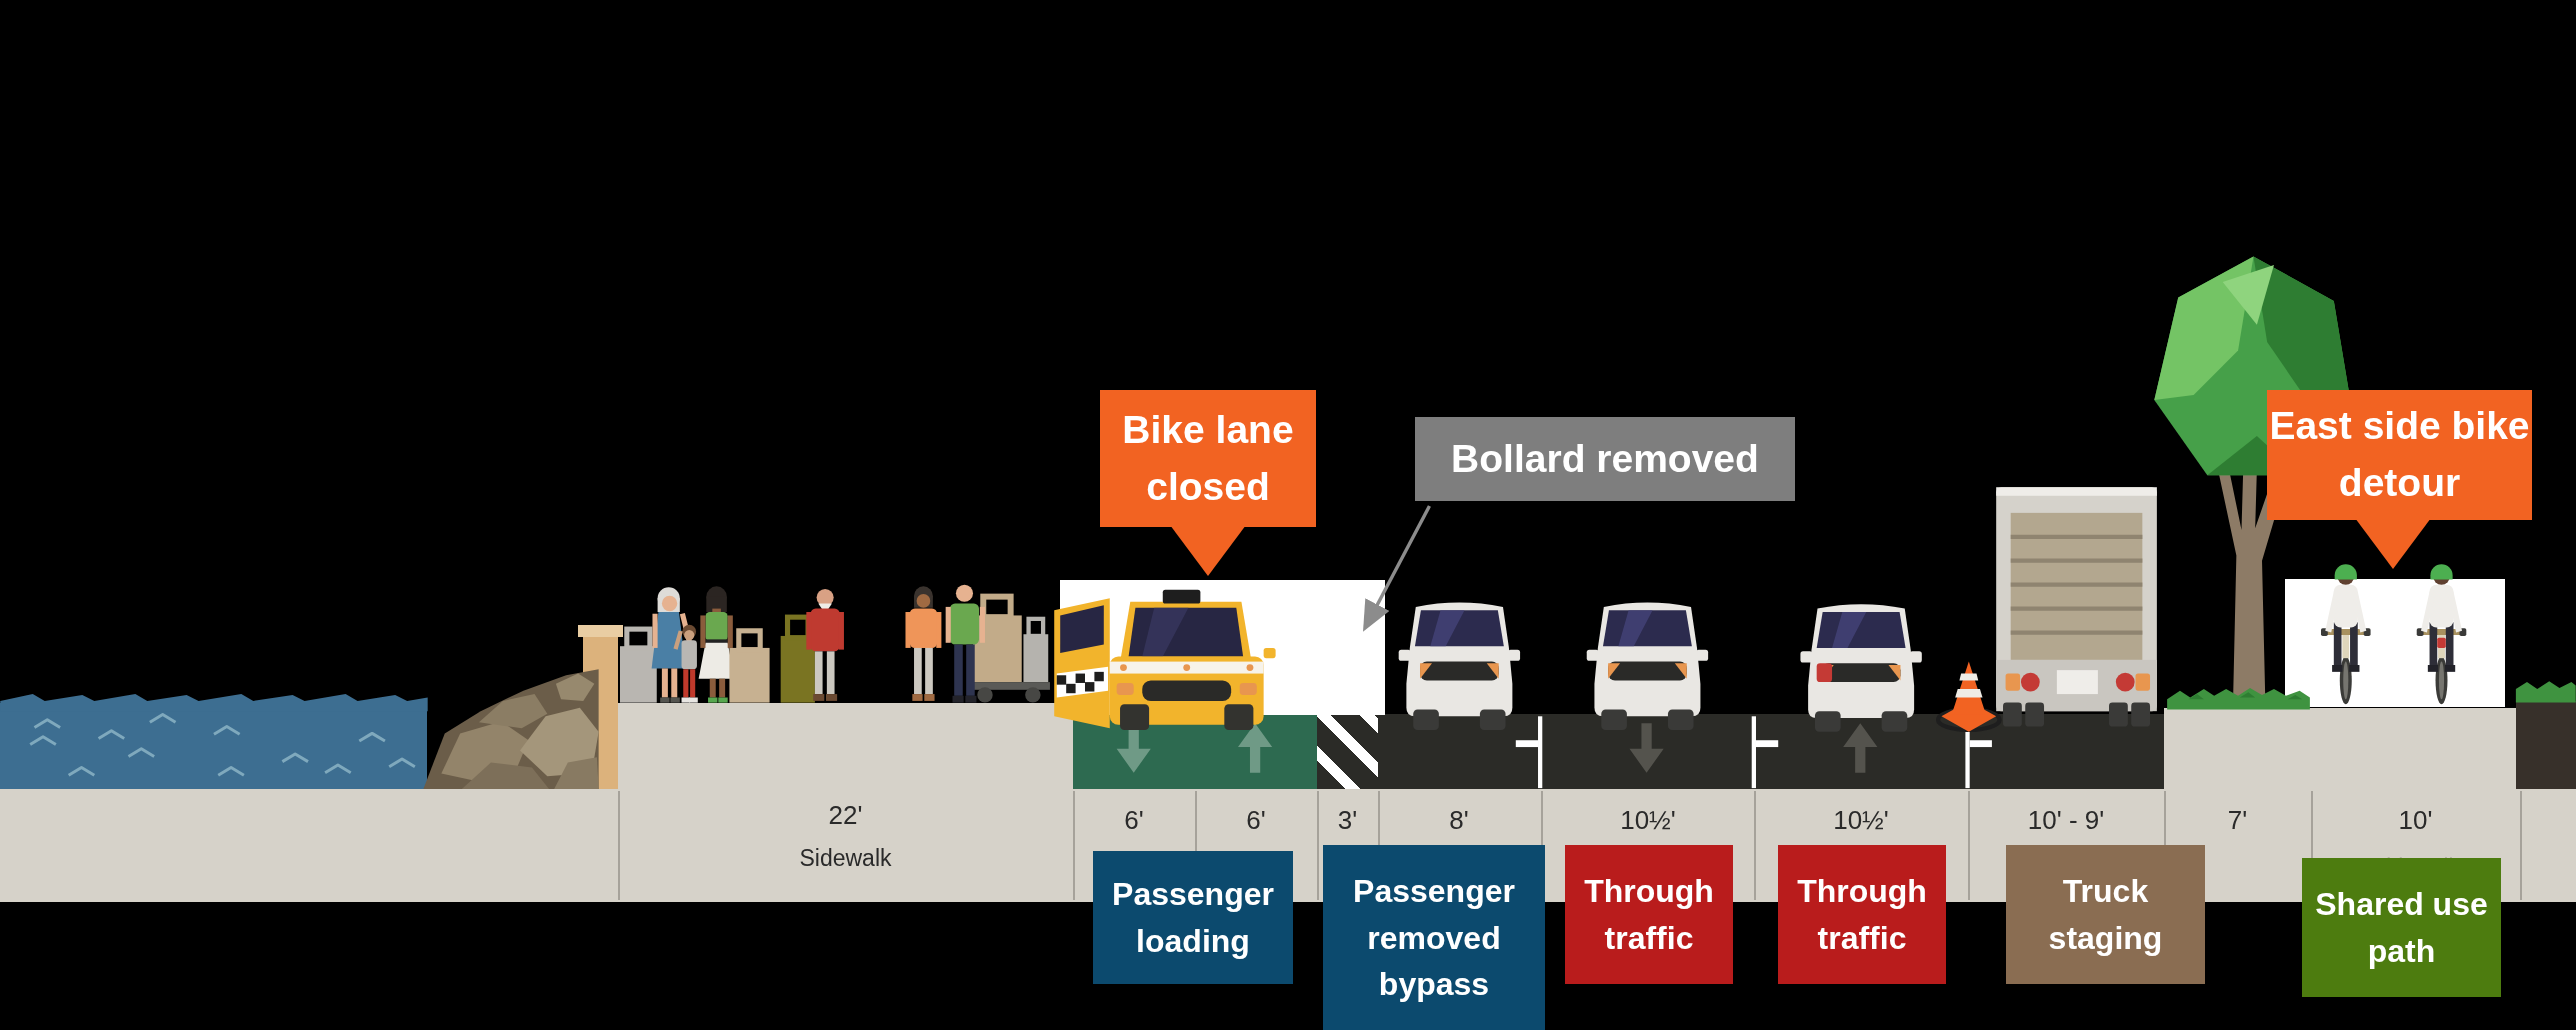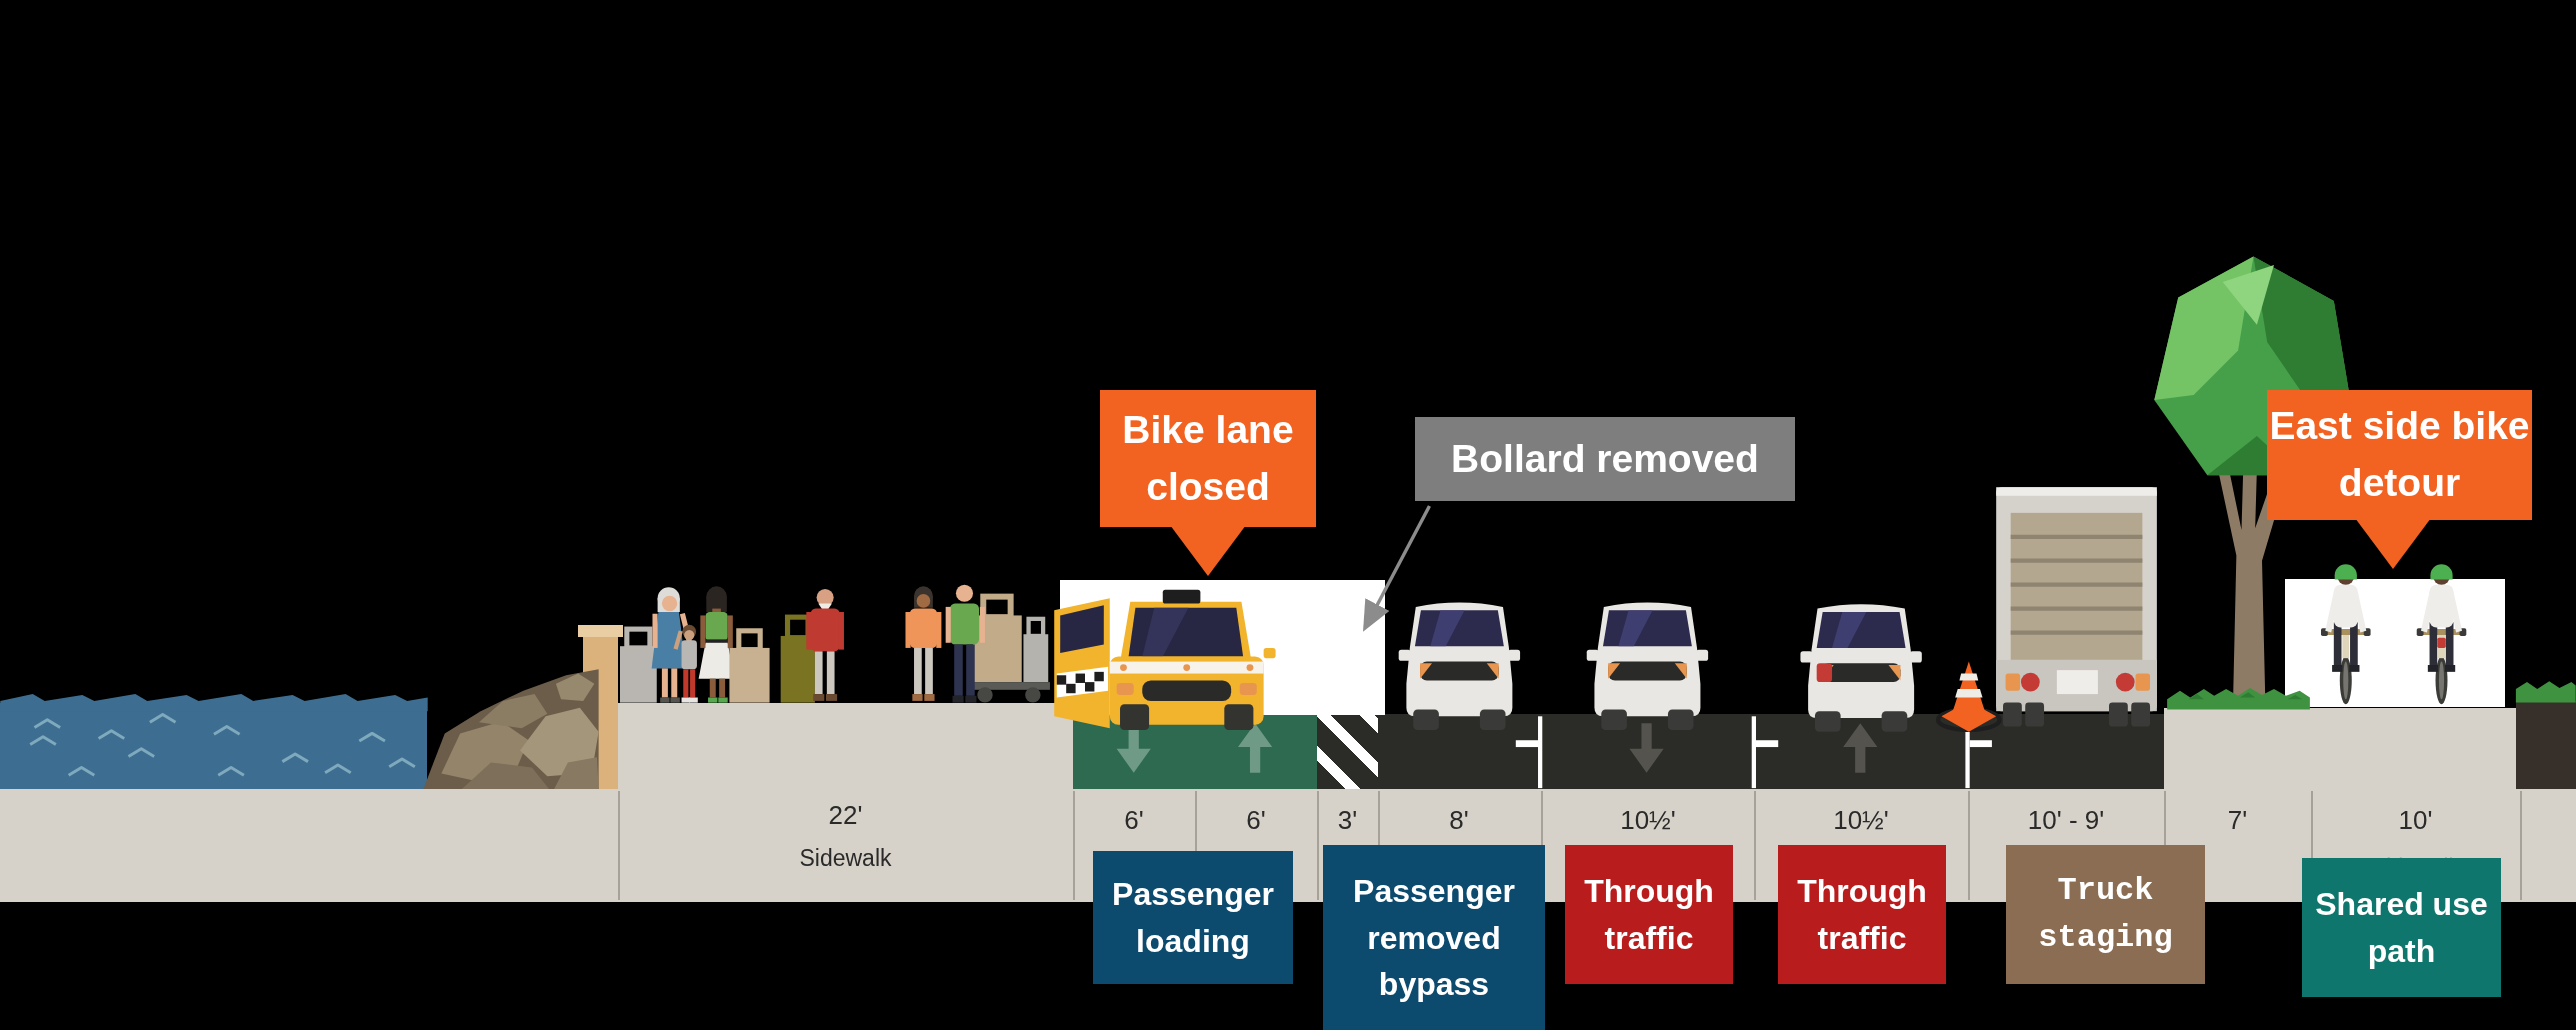--- a/index.html
+++ b/index.html
@@ -13,21 +13,21 @@
        color:#2a2a2a;font-size:26px;}
   .seg .m2{margin-top:13.7px;font-size:23px;}
   .ghost{position:absolute;color:#b5b1a8;font-size:22px;text-align:center;z-index:2;}
   
   .lane-label{position:absolute;z-index:6;display:flex;align-items:center;justify-content:center;
       text-align:center;color:#fff;font-weight:bold;font-size:32px;line-height:1.45;padding:0 12px;
       box-sizing:border-box;}
   .lane-label.blue{background:#0c4a6e;}
   .lane-label.gray{background:#b91c1c;}
   .lane-label.brown{background:#8a6d52;}
-  .lane-label.green{background:#0f766e;}
+  .lane-label.green{background:#4d7c0f;}
   
   .callout{position:absolute;z-index:7;display:flex;align-items:center;justify-content:center;
       text-align:center;color:#fff;font-weight:bold;font-size:39px;line-height:1.45;}
   .callout.orange{background:#f26322;}
   .callout.graybox{background:#7e7e7e;}
   .pointer{position:absolute;z-index:7;width:0;height:0;
       border-left:38px solid transparent;border-right:38px solid transparent;
       border-top:51px solid #f26322;}
   .art{position:absolute;left:0;top:0;z-index:4;}
   .whitebox{position:absolute;background:#fff;z-index:2;}
@@ -366,21 +366,21 @@
   </div>
   <div class="lane-label blue" style="left:1323px;top:845px;width:222px;height:186px;">
     <span>Passenger removed bypass</span>
   </div>
   <div class="lane-label gray" style="left:1565px;top:845px;width:168px;height:139px;">
     <span>Through traffic</span>
   </div>
   <div class="lane-label gray" style="left:1778px;top:845px;width:168px;height:139px;">
     <span>Through traffic</span>
   </div>
-  <div class="lane-label brown" style="left:2006px;top:845px;width:199px;height:139px;font-family:Liberation Mono, monospace;">
+  <div class="lane-label brown" style="left:2006px;top:845px;width:199px;height:139px;">
     <span>Truck staging</span>
   </div>
   <div class="lane-label green" style="left:2302px;top:858px;width:199px;height:139px;">
     <span>Shared use path</span>
   </div>
 
   <div class="callout orange" style="left:1100px;top:390px;width:216px;height:137px;">
     <span>Bike lane closed</span>
   </div>
   <div class="pointer" style="left:1170px;top:525px;"></div>

